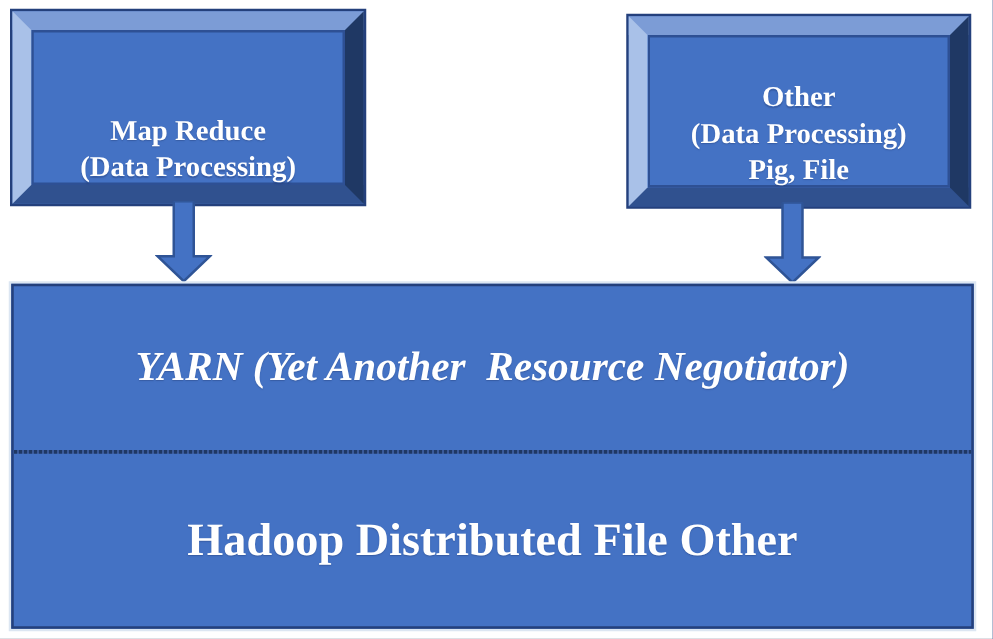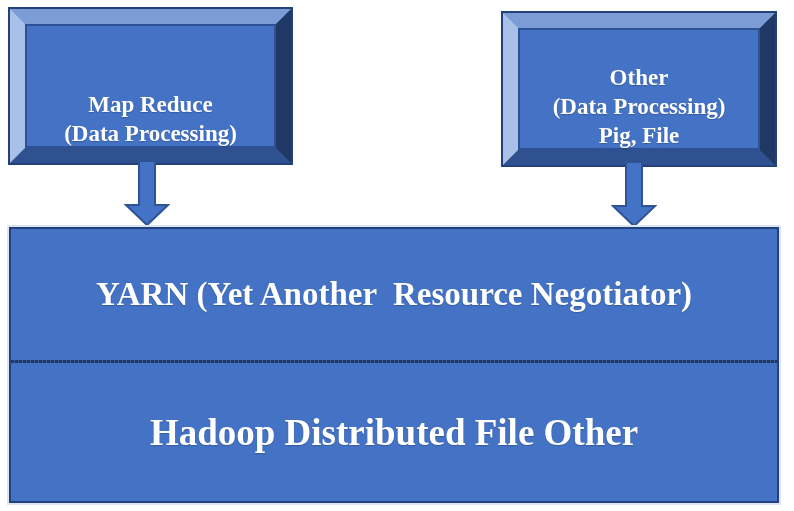--- a/index.html
+++ b/index.html
@@ -68,21 +68,21 @@
   }
   .layer{
     display:flex;
     align-items:center;
     justify-content:center;
     color:var(--text);
     font-weight:bold;
     text-align:center;
     text-shadow:0 1px 1px rgba(30,50,100,.35);
   }
-  .layer-yarn{height:131px;font-size:33px;}
+  .layer-yarn{height:131px;font-size:33px;font-style:italic;}
   .layer-hdfs{flex:1;font-size:37px;}
   .divider{
     height:3px;
     background:repeating-linear-gradient(90deg,
       var(--bevel-right) 0px, var(--bevel-right) 3px,
       #3a5a9a 3px, #3a5a9a 4px);
     flex:0 0 auto;
   }
   .pre{white-space:pre-wrap;}
 </style>

